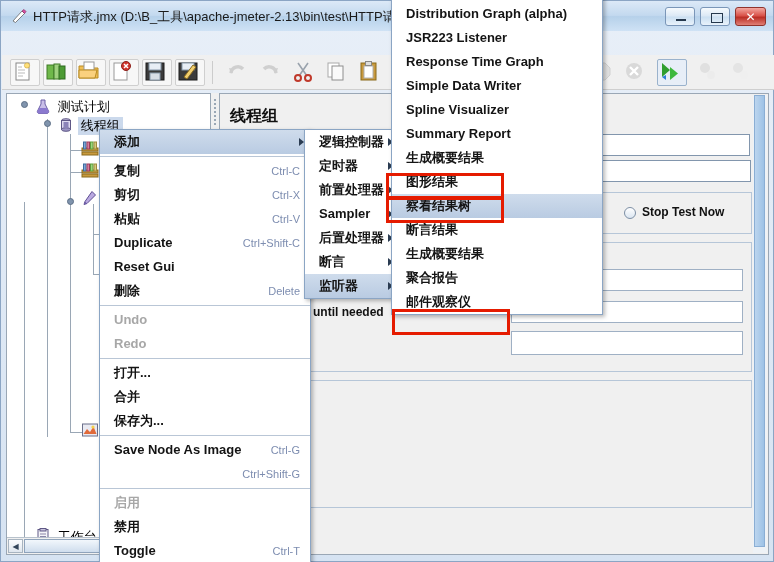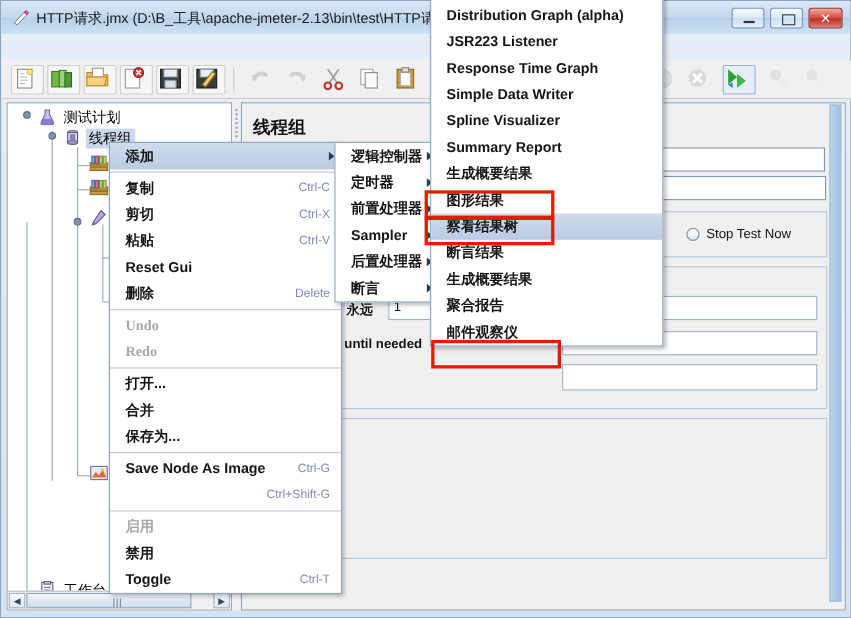--- a/index.html
+++ b/index.html
@@ -141,21 +141,21 @@
   
   .popup{
     position:absolute;background:#ffffff;border:1px solid #8ba5c4;
     box-shadow:2px 2px 4px rgba(0,0,0,.28);box-sizing:border-box;z-index:50;
   }
   .mi{
     position:relative;height:24px;line-height:24px;padding:0 10px 0 14px;
     font-size:13px;font-weight:bold;color:#141414;white-space:nowrap;cursor:default;
   }
   .mi.hl{background:linear-gradient(to bottom,#cfdcec,#b9cbe2);}
-  .mi.disabled{color:#a7a7a7;font-family:Liberation Serif, serif;}
+  .mi.disabled{color:#a7a7a7;}
   .mi .accel{
     position:absolute;right:10px;top:0;font-size:11px;font-weight:normal;color:#7d8db0;
   }
   .mi .arrow{
     position:absolute;right:6px;top:8px;width:0;height:0;
     border-left:5px solid #2b3c52;border-top:4px solid transparent;border-bottom:4px solid transparent;
   }
   .msep{height:1px;background:#b9c6d6;margin:2px 0;}
 
   #menu-ctx{left:98px;top:128px;width:212px;}
@@ -470,21 +470,21 @@
 
     <div id="main-title">线程组</div>
 
     <div class="tfield" style="left:10px;top:40px;width:520px;height:22px;"></div>
 
     <div class="tfield" style="left:10px;top:66px;width:521px;height:22px;"></div>
 
     <div class="fieldset" style="left:10px;top:98px;width:522px;height:42px;">
       <span class="flabel" style="left:360px;top:13px;">试</span>
       <span class="radio" style="left:393px;top:14px;"></span>
-      <span class="flabel" style="left:411px;top:12px;font-weight:normal;">Stop Test Now</span>
+      <span class="flabel" style="left:411px;top:12px;font-weight:bold;">Stop Test Now</span>
     </div>
 
     <div class="fieldset" style="left:10px;top:148px;width:522px;height:130px;">
       <span class="flabel" style="left:84px;top:30px;font-weight:bold;">永远</span>
       <div class="tfield inner" style="left:122px;top:26px;width:120px;height:22px;">1</div>
       <div class="tfield inner" style="left:280px;top:26px;width:232px;height:22px;"></div>
       <span class="flabel" style="left:8px;top:62px;font-weight:bold;">ead creation until needed</span>
       <div class="tfield inner" style="left:280px;top:58px;width:232px;height:22px;"></div>
       <div class="tfield inner" style="left:280px;top:88px;width:232px;height:24px;"></div>
     </div>
@@ -508,20 +508,24 @@
     </div>
     <div class="mi">
       <span>剪切</span>
       <span class="accel">Ctrl-X</span>
     </div>
     <div class="mi">
       <span>粘贴</span>
       <span class="accel">Ctrl-V</span>
     </div>
     <div class="mi">
+      <span>Duplicate</span>
+      <span class="accel">Ctrl+Shift-C</span>
+    </div>
+    <div class="mi">
       <span>Reset Gui</span>
     </div>
     <div class="mi">
       <span>删除</span>
       <span class="accel">Delete</span>
     </div>
     <div class="msep"></div>
     <div class="mi disabled">
       <span>Undo</span>
     </div>
@@ -578,20 +582,24 @@
       <span class="arrow"></span>
     </div>
     <div class="mi">
       <span>后置处理器</span>
       <span class="arrow"></span>
     </div>
     <div class="mi">
       <span>断言</span>
       <span class="arrow"></span>
     </div>
+    <div class="mi hl">
+      <span>监听器</span>
+      <span class="arrow"></span>
+    </div>
   </div>
 
   <div class="popup" id="menu-listener">
     <div class="mi">
       </div>
     <div class="mi">
       <span>Distribution Graph (alpha)</span></div>
     <div class="mi">
       <span>JSR223 Listener</span></div>
     <div class="mi">

